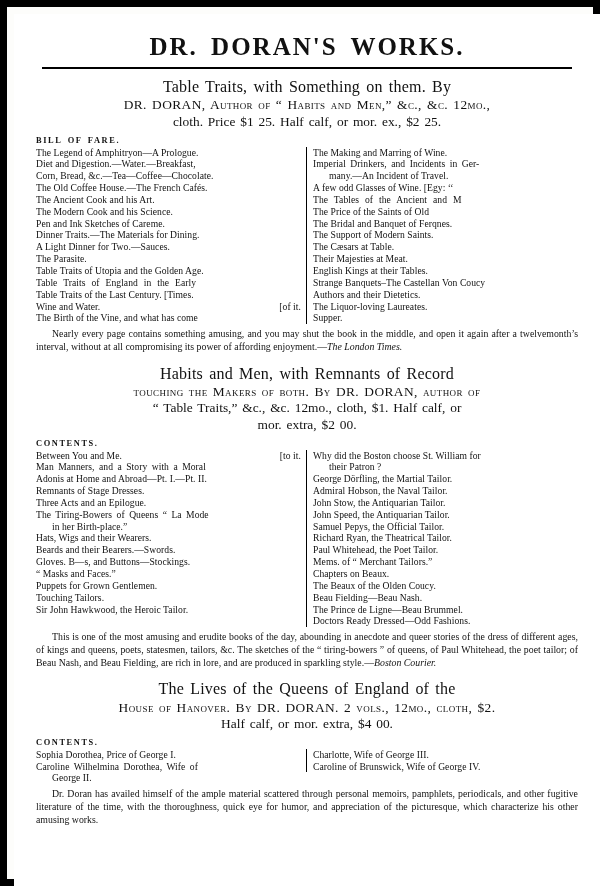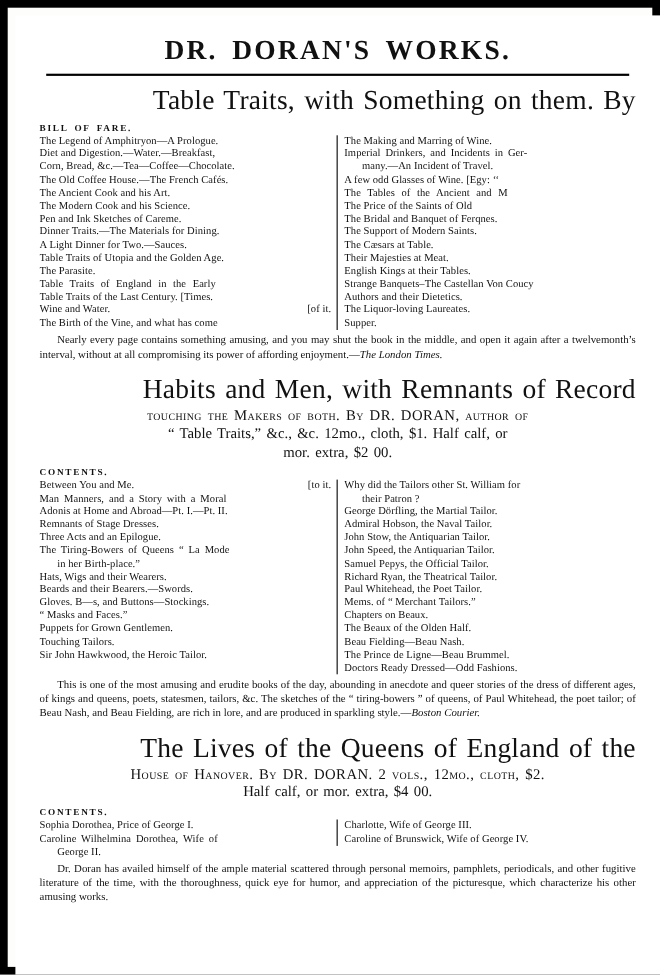--- a/index.html
+++ b/index.html
@@ -47,22 +47,22 @@
   .masthead-rule {
     border: 0;
     border-top: 2px solid #000;
     margin: 7px 6px 9px 6px;
   }
 
   
   .work { margin-bottom: 2px; }
 
   .work-title {
-    text-align: right;
-    font-size: 25px;
+    text-align: center;
+    font-size: 16px;
     line-height: 1.13;
     letter-spacing: 0.2px;
     word-spacing: 2px;
     margin: 0;
     white-space: nowrap;
   }
   .work-sub {
     text-align: center;
     font-size: 13.4px;
     line-height: 1.24;
@@ -131,36 +131,40 @@
 <body>
 
 <div class="page-frame">
   <div class="page-inner">
 
     <div class="masthead">DR. DORAN'S WORKS.</div>
     <hr class="masthead-rule">
 
     <div class="work">
       <div class="work-title">Table Traits, with Something on them.   By</div>
+      <div class="work-sub">
+        <span class="smallcaps">DR. DORAN, Author of “ Habits and Men,” &amp;c., &amp;c.   12mo.,</span><br>
+        <span>cloth.   Price $1 25.   Half calf, or mor. ex., $2 25.</span>
+      </div>
 
       <div class="contents-label">BILL OF FARE.</div>
 
       <div class="cols">
         <div class="col col-left">
           <div class="entry">The Legend of Amphitryon—A Prologue.</div>
           <div class="entry">Diet and Digestion.—Water.—Breakfast,</div>
           <div class="entry">Corn, Bread, &amp;c.—Tea—Coffee—Chocolate.</div>
           <div class="entry">The Old Coffee House.—The French Cafés.</div>
           <div class="entry">The Ancient Cook and his Art.</div>
           <div class="entry">The Modern Cook and his Science.</div>
           <div class="entry">Pen and Ink Sketches of Careme.</div>
           <div class="entry">Dinner Traits.—The Materials for Dining.</div>
           <div class="entry">A Light Dinner for Two.—Sauces.</div>
+          <div class="entry">The Parasite.</div>
           <div class="entry">Table Traits of Utopia and the Golden Age.</div>
-          <div class="entry">The Parasite.</div>
           <div class="entry spread">Table Traits of England in the Early</div>
           <div class="entry">Table Traits of the Last Century.   [Times.</div>
           <div class="entry">
             <span class="bracket-right">[of it.</span>
             <span>Wine and Water.</span>
           </div>
           <div class="entry">The Birth of the Vine, and what has come</div>
         </div>
         <div class="col col-right">
           <div class="entry">The Making and Marring of Wine.</div>
@@ -214,34 +218,34 @@
             </div>
           <div class="entry">Hats, Wigs and their Wearers.</div>
           <div class="entry">Beards and their Bearers.—Swords.</div>
           <div class="entry">Gloves. B—s, and Buttons—Stockings.</div>
           <div class="entry">“ Masks and Faces.”</div>
           <div class="entry">Puppets for Grown Gentlemen.</div>
           <div class="entry">Touching Tailors.</div>
           <div class="entry">Sir John Hawkwood, the Heroic Tailor.</div>
         </div>
         <div class="col col-right">
-          <div class="entry">Why did the Tailors other St. William for</div>
+          <div class="entry">Why did the Boston choose St. William for</div>
           <div class="entry">
               <span class="indent">their Patron ?</span>
             </div>
           <div class="entry">George Dörfling, the Martial Tailor.</div>
           <div class="entry">Admiral Hobson, the Naval Tailor.</div>
           <div class="entry">John Stow, the Antiquarian Tailor.</div>
           <div class="entry">John Speed, the Antiquarian Tailor.</div>
           <div class="entry">Samuel Pepys, the Official Tailor.</div>
           <div class="entry">Richard Ryan, the Theatrical Tailor.</div>
           <div class="entry">Paul Whitehead, the Poet Tailor.</div>
           <div class="entry">Mems. of “ Merchant Tailors.”</div>
           <div class="entry">Chapters on Beaux.</div>
-          <div class="entry">The Beaux of the Olden Half.</div>
+          <div class="entry">The Beaux of the Olden Coucy.</div>
           <div class="entry">Beau Fielding—Beau Nash.</div>
           <div class="entry">The Prince de Ligne—Beau Brummel.</div>
           <div class="entry">Doctors Ready Dressed—Odd Fashions.</div>
         </div>
       </div>
 
       <p class="review"><span>This is one of the most amusing and erudite books of the day, abounding in anecdote and queer stories of the dress of different ages, of kings and queens, poets, statesmen, tailors, &amp;c.  The sketches of the “ tiring-bowers ” of queens, of Paul Whitehead, the poet tailor; of Beau Nash, and Beau Fielding, are rich in lore, and are produced in sparkling style.</span><span>—</span><span class="src">Boston Courier.</span></p>
     </div>
 
     <div class="gap-md"></div>

